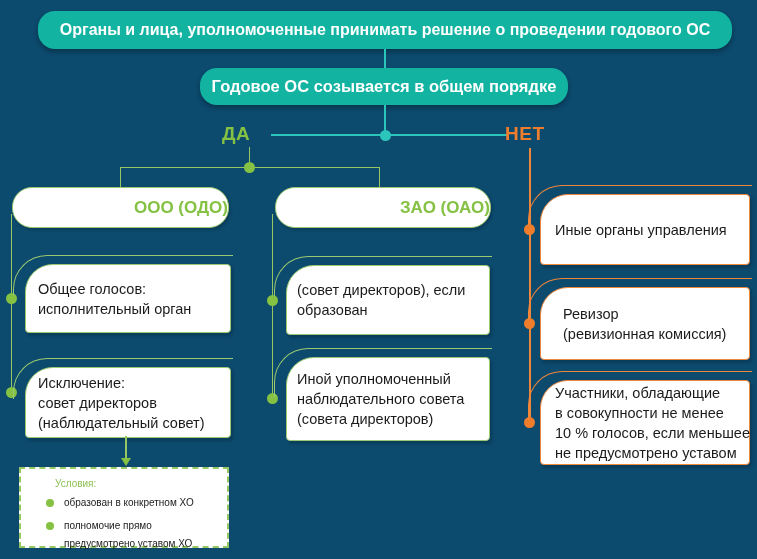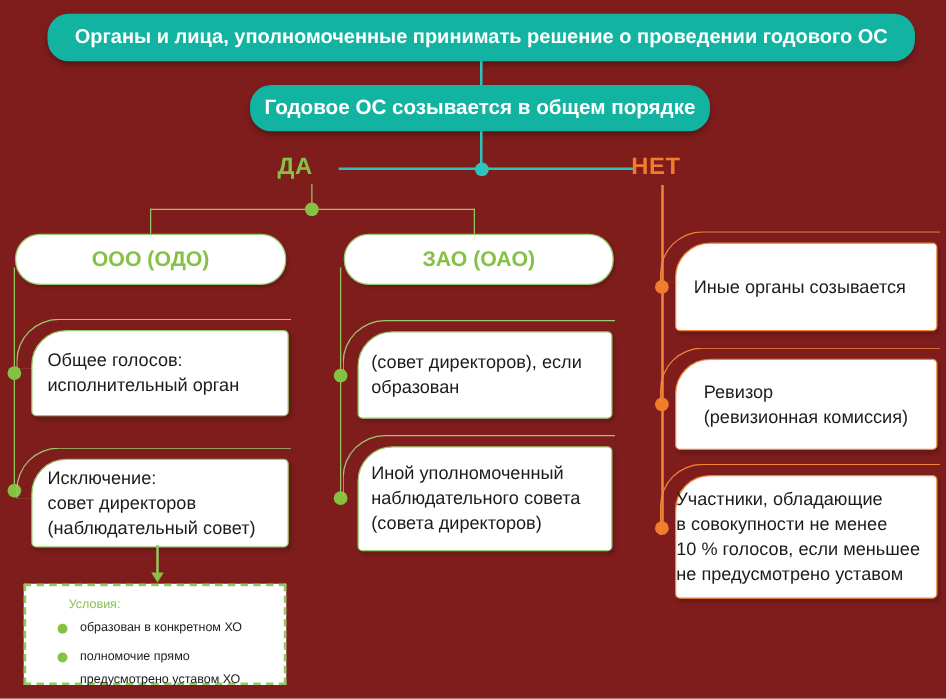--- a/index.html
+++ b/index.html
@@ -1,30 +1,30 @@
 <!DOCTYPE html>
 <html><head>
 <meta charset="utf-8">
 <style>
   html,body{margin:0;padding:0;background:#fff;}
   #stage{
-    position:relative;width:757px;height:559px;background:#7f1d1d;overflow:hidden;
+    position:relative;width:757px;height:559px;background:#0c4a6e;overflow:hidden;
     font-family:"Liberation Sans", sans-serif;color:#1b1b1b;
   }
   
   .pill-teal{
     position:absolute;background:#13b3a2;border-radius:17px;
     display:flex;align-items:center;justify-content:center;
     color:#ffffff;font-weight:bold;font-size:16px;text-align:center;
     box-shadow:0 3px 5px rgba(0,0,0,.30);
   }
   
   .pill-outline{
     position:absolute;background:#fff;border:1.5px solid #9bc96f;border-radius:20px;
-    display:flex;align-items:center;justify-content:center;
+    display:flex;align-items:center;justify-content:flex-end;
     color:#85c143;font-weight:bold;font-size:17px;
     box-shadow:1.5px 2px 3px rgba(0,0,0,.20);
   }
   
   .node{
     position:absolute;background:#fff;border-style:solid;border-width:1.5px;
     border-radius:28px 4px 4px 4px;
     display:flex;flex-direction:column;justify-content:center;
     font-size:14.5px;line-height:20px;
     box-shadow:2px 2.5px 3px rgba(0,0,0,.18);
@@ -144,26 +144,26 @@
       <span class="cond-text">полномочие прямо предусмотрено уставом ХО</span>
     </div>
   </div>
 
   <div class="vline orange-l" style="left:529px;top:148px;width:1.5px;height:274px;"></div>
   <div class="dot orange" style="left:524.25px;top:223.5px;"></div>
   <div class="dot orange" style="left:524.25px;top:317.5px;"></div>
   <div class="dot orange" style="left:524.25px;top:416.5px;"></div>
 
   <div class="node orange" style="left:540px;top:194px;width:210px;height:71px;padding-left:14px;box-sizing:border-box;">
-    <div class="nline">Иные органы созывается</div>
+    <div class="nline">Иные органы управления</div>
   </div>
   <div class="node orange" style="left:540px;top:287px;width:210px;height:73px;padding-left:22px;box-sizing:border-box;">
     <div class="nline">Ревизор</div>
     <div class="nline">(ревизионная комиссия)</div>
   </div>
-  <div class="node orange" style="left:540px;top:380px;width:210px;height:99px;box-sizing:border-box;">
+  <div class="node orange" style="left:540px;top:380px;width:210px;height:85px;padding-left:14px;box-sizing:border-box;">
     <div class="nline">Участники, обладающие</div>
     <div class="nline">в совокупности не менее</div>
     <div class="nline">10 % голосов, если меньшее</div>
     <div class="nline">не предусмотрено уставом</div>
   </div>
 
 </div>
 
 </body></html>

